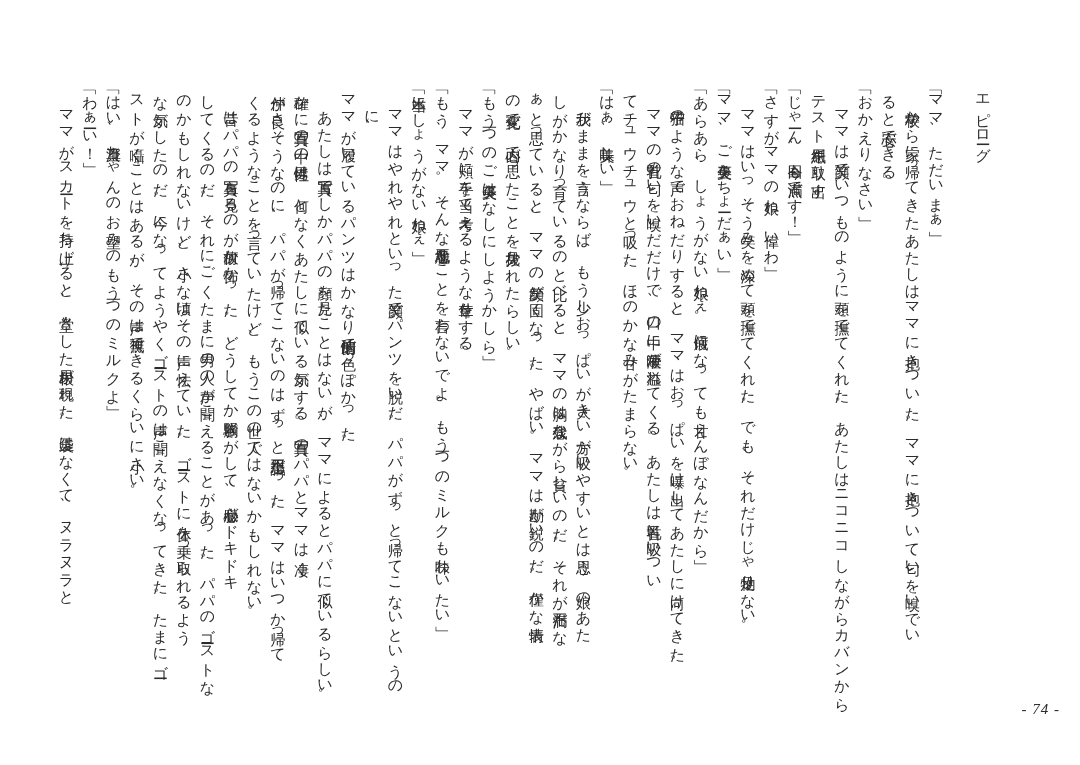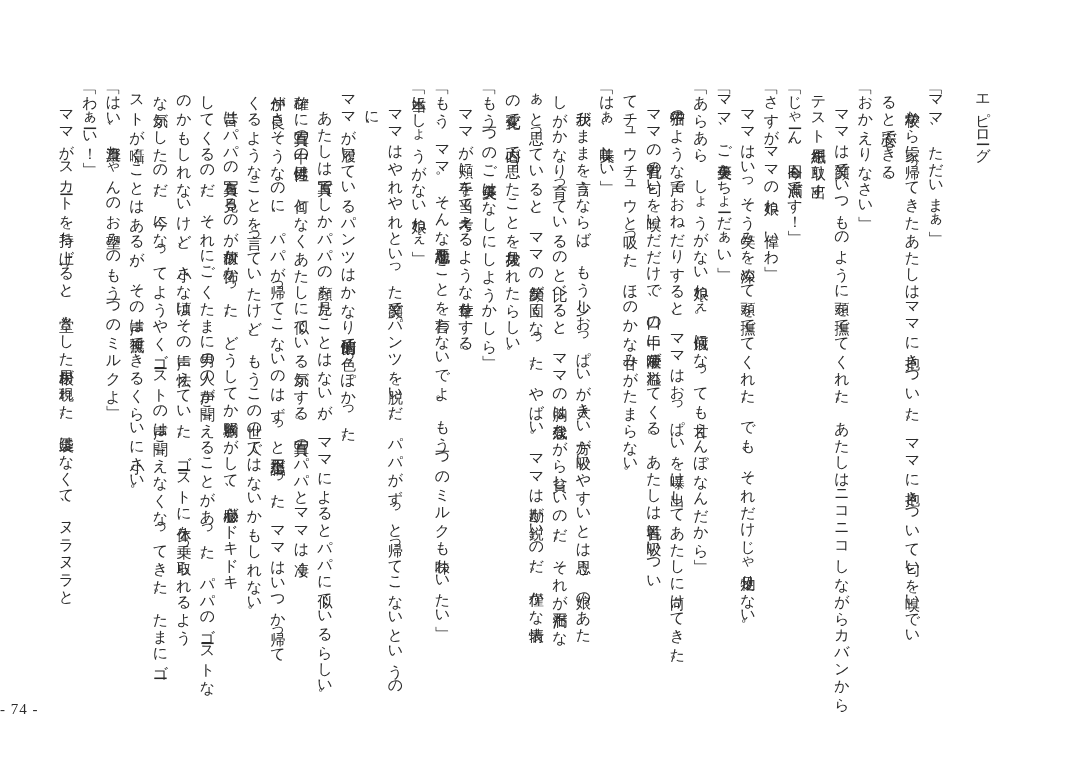--- a/index.html
+++ b/index.html
@@ -35,24 +35,25 @@
     margin-left: 23.5px !important;
   }
   .line.indent {
     padding-top: 15.2px !important;
   }
   .footer {
     position: absolute;
     top: 701px;
     left: 0;
     width: 1060px; 
-    text-align: left;
+    text-align: right;
     font-size: 15px;
     letter-spacing: 1px;
     color: #2b2b2b;
+    font-style: italic;
   }
 </style>
 </head>
 <body>
 
 <div class="page" style="background: rgb(255, 255, 255);">
   <div class="text-block" style="color: rgb(43, 43, 43);">
     <p class="chapter-title">エピローグ</p>
 
   <p class="line">「ママ、ただいまぁ」</p>

